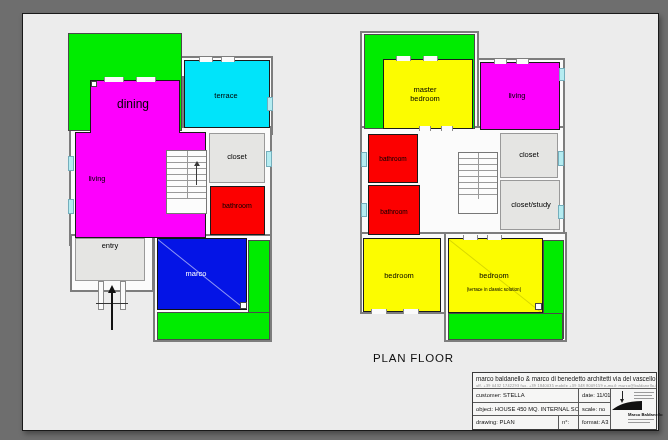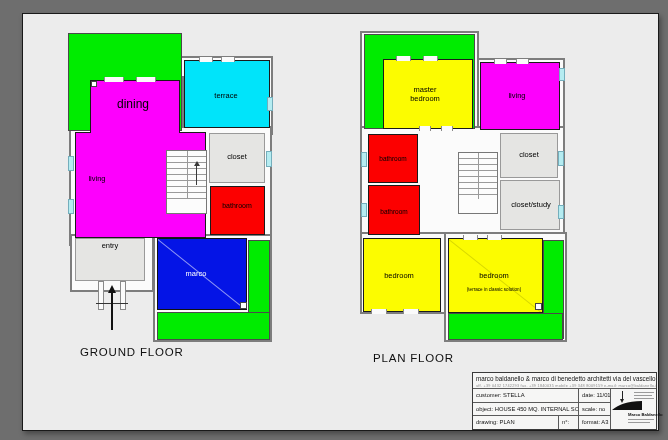--- a/index.html
+++ b/index.html
@@ -140,21 +140,20 @@
       <div class="gap" style="position: absolute; left: 463px; top: 235px; width: 15px; height: 5px;"></div>
       <div class="gap" style="position: absolute; left: 487px; top: 235px; width: 15px; height: 5px;"></div>
       <div class="winframe" style="position: absolute; left: 361px; top: 152px; width: 6px; height: 15px;"></div>
       <div class="winframe" style="position: absolute; left: 361px; top: 203px; width: 6px; height: 14px;"></div>
       <div class="winframe" style="position: absolute; left: 558px; top: 151px; width: 6px; height: 15px;"></div>
       <div class="winframe" style="position: absolute; left: 558px; top: 205px; width: 6px; height: 14px;"></div>
       <div class="winframe" style="position: absolute; left: 559px; top: 68px; width: 6px; height: 13px;"></div>
       <div class="sq" style="position: absolute; left: 535px; top: 303px; width: 7px; height: 7px;"></div>
     </div>
 
-  <div class="floor-label" style="left:80px;top:346px;">GROUND FLOOR</div>
   <div class="floor-label" style="left:373px;top:352px;">PLAN FLOOR</div>
 
   <div id="titleblock">
     <div class="tb-header">
       <div class="tb-arch">marco baldanello &amp; marco di benedetto architetti via del vascello 3 33100 udine</div>
       <div class="tb-contact">uff. +39 0432 1742293 fax. +39 1840035 mobile +39 348 8009159 e-mail: marco@baldanello.it</div>
     </div>
     <div class="tb-cell" style="left:0;top:16px;width:105px;height:14px;">customer:  STELLA</div>
     <div class="tb-cell tb-left" style="left:105px;top:16px;width:32px;height:14px;">date:  11/01/11</div>
     <div class="tb-cell" style="left:0;top:30px;width:105px;height:13px;">object: HOUSE 450 MQ. INTERNAL SOLUTION</div>

